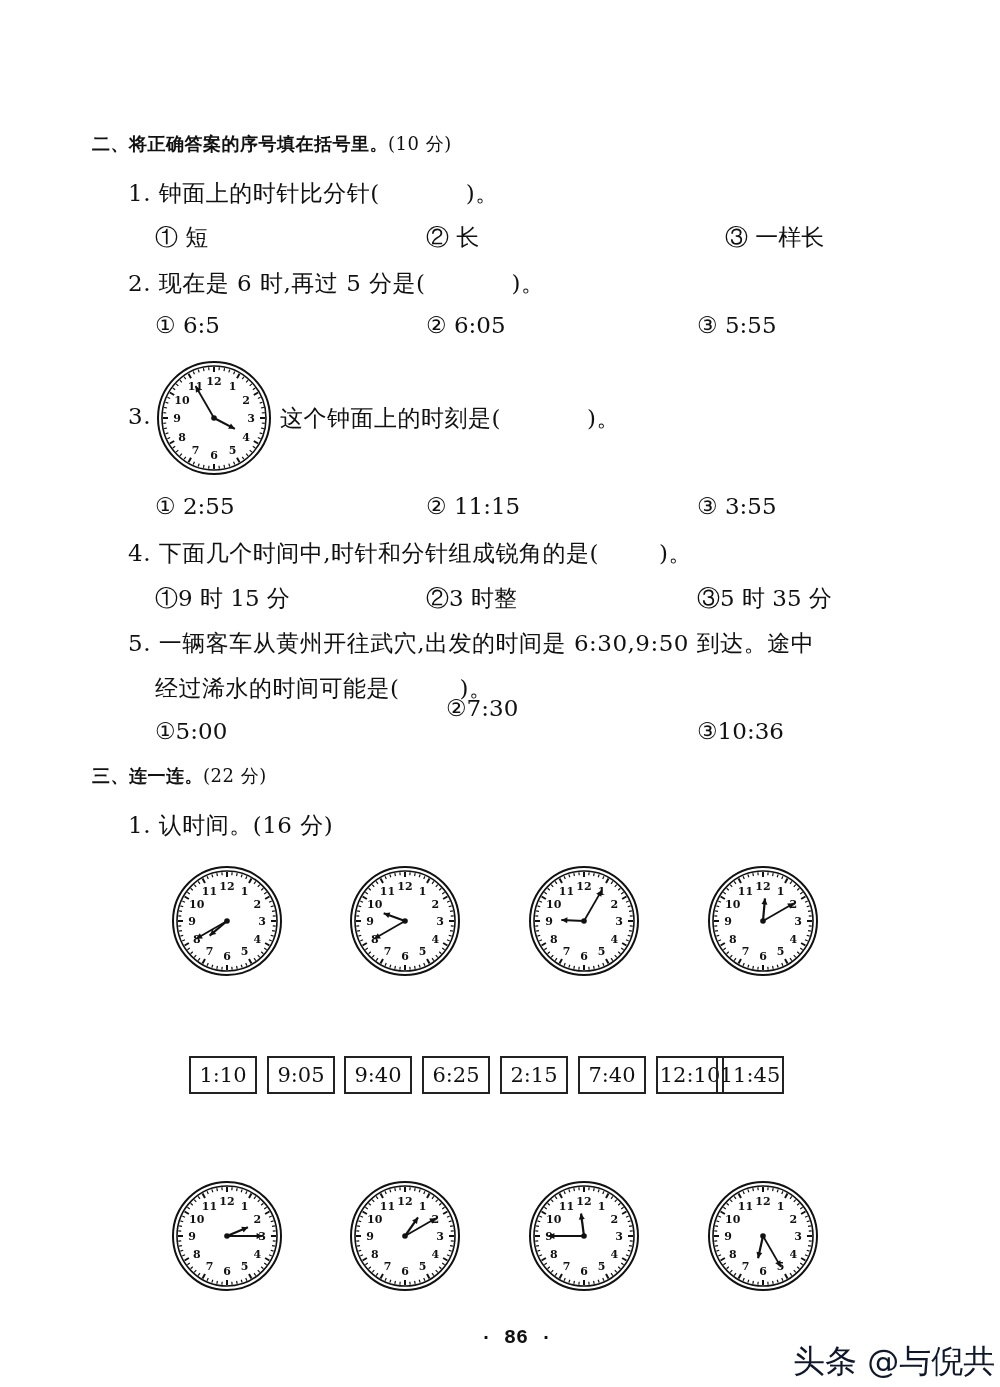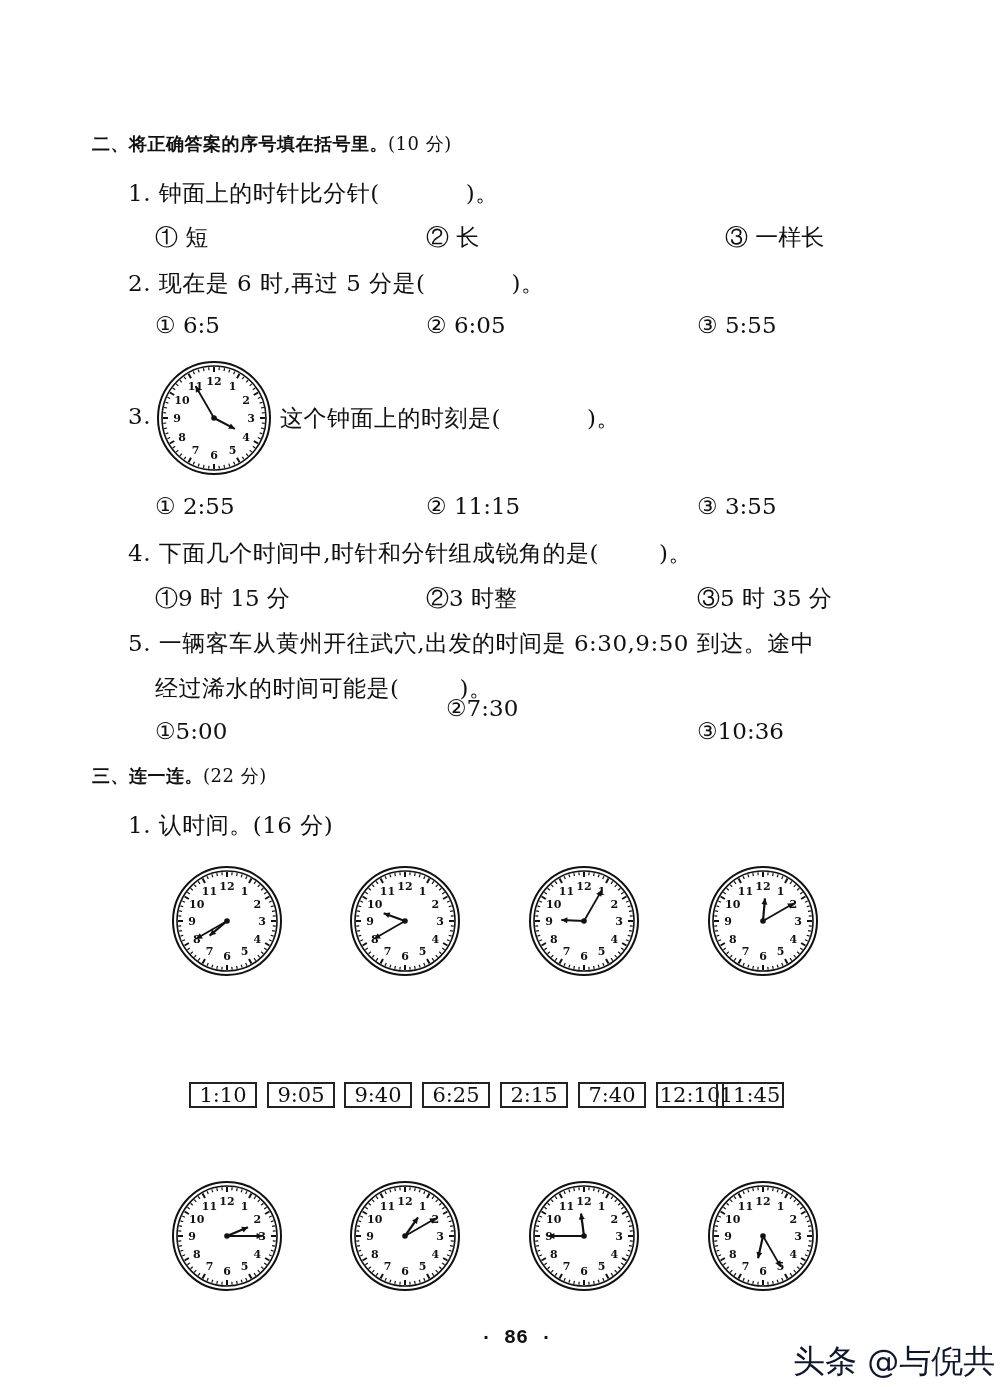--- a/index.html
+++ b/index.html
@@ -7,22 +7,22 @@
       width:1000px; height:1387px; background:#ffffff; position:relative; overflow:hidden;
       font-family: "DejaVu Serif", "Liberation Serif", serif; color:#111;
     }
     .line { position:absolute; font-size:23px; white-space:nowrap; letter-spacing:0.5px; }
     .section-title { font-family:"DejaVu Sans","Liberation Sans",sans-serif; font-weight:bold; font-size:18px; }
     .section-title .score { font-family:"DejaVu Serif","Liberation Serif",serif; font-weight:normal; }
     .blank { display:inline-block; }
     .opt { position:absolute; font-size:23px; white-space:nowrap; }
     .clock { position:absolute; }
     .time-box {
-      position:absolute; top:1056px; height:26px; border:2px solid #222; box-sizing:border-box;
-      font-size:21px; display:flex; align-items:center; justify-content:center;margin-top:26px;
+      position:absolute; top:1056px; height:38px; border:2px solid #222; box-sizing:border-box;
+      font-size:21px; display:flex; align-items:center; justify-content:center;
     }
     .page-num { position:absolute; left:480px; top:1326px; font-family:Liberation Mono, monospace; font-size:20px; font-weight:bold; }
     .watermark { position:absolute; left:793px; top:1340px; font-family:"DejaVu Sans","Liberation Sans",sans-serif; font-size:32px; color:#0f172a; }
   </style>
 </head>
 <body>
 
 <div class="line section-title" style="left:92px; top:132px;">
   <span>二、将正确答案的序号填在括号里。</span><span class="score">(10 分)</span>
 </div>

